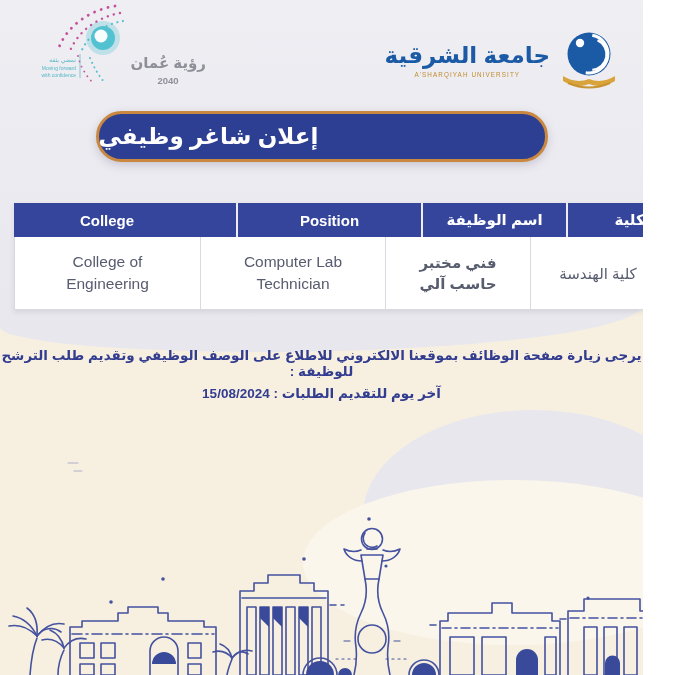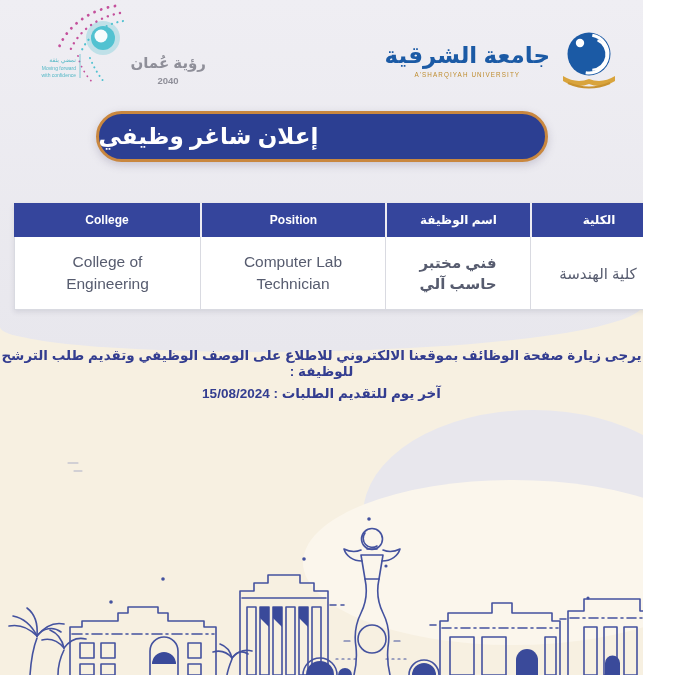--- a/index.html
+++ b/index.html
@@ -45,24 +45,24 @@
     box-shadow:0 3px 8px rgba(90,85,120,.25);
   }
   .banner span{ color:#ffffff; font-size:23px; font-weight:bold; direction:rtl; }
 
   
   .jobtable{ position:absolute; top:203px; left:14px; width:652px;
     box-shadow:0 2px 5px rgba(60,60,90,.12); }
   .thead{ display:flex; height:34px; background:#35459c; }
   .th{
     display:flex; align-items:center; justify-content:center;
-    color:#fff; font-weight:bold; font-size:12px;
+    color:#fff; font-weight:bold; font-size:15px;
   }
   .th + .th{ border-left:2px solid #edecf2; }
-  .thead .c1{ flex:0 0 186px; } .thead .c2{ flex:0 0 185px; }
+  .thead .c1{ flex:0 0 186px; } .thead .c2{ flex:0 0 185px;margin-left:36px; }
   .thead .c3{ flex:0 0 145px; } .thead .c4{ flex:0 0 136px; }
   .tbody{ display:flex; height:73px; background:#ffffff;
     border:1px solid #d9dae1; border-top:none; }
   .td{
     display:flex; align-items:center; justify-content:center;
     color:#575c6f; font-size:15.5px; line-height:1.4; text-align:center;
   }
   .td + .td{ border-left:1px solid #d9dae1; }
   .tbody .c1{ flex:0 0 185px; } .tbody .c2{ flex:0 0 185px; }
   .tbody .c3{ flex:0 0 145px;font-weight:bold; } .tbody .c4{ flex:0 0 135px; }

